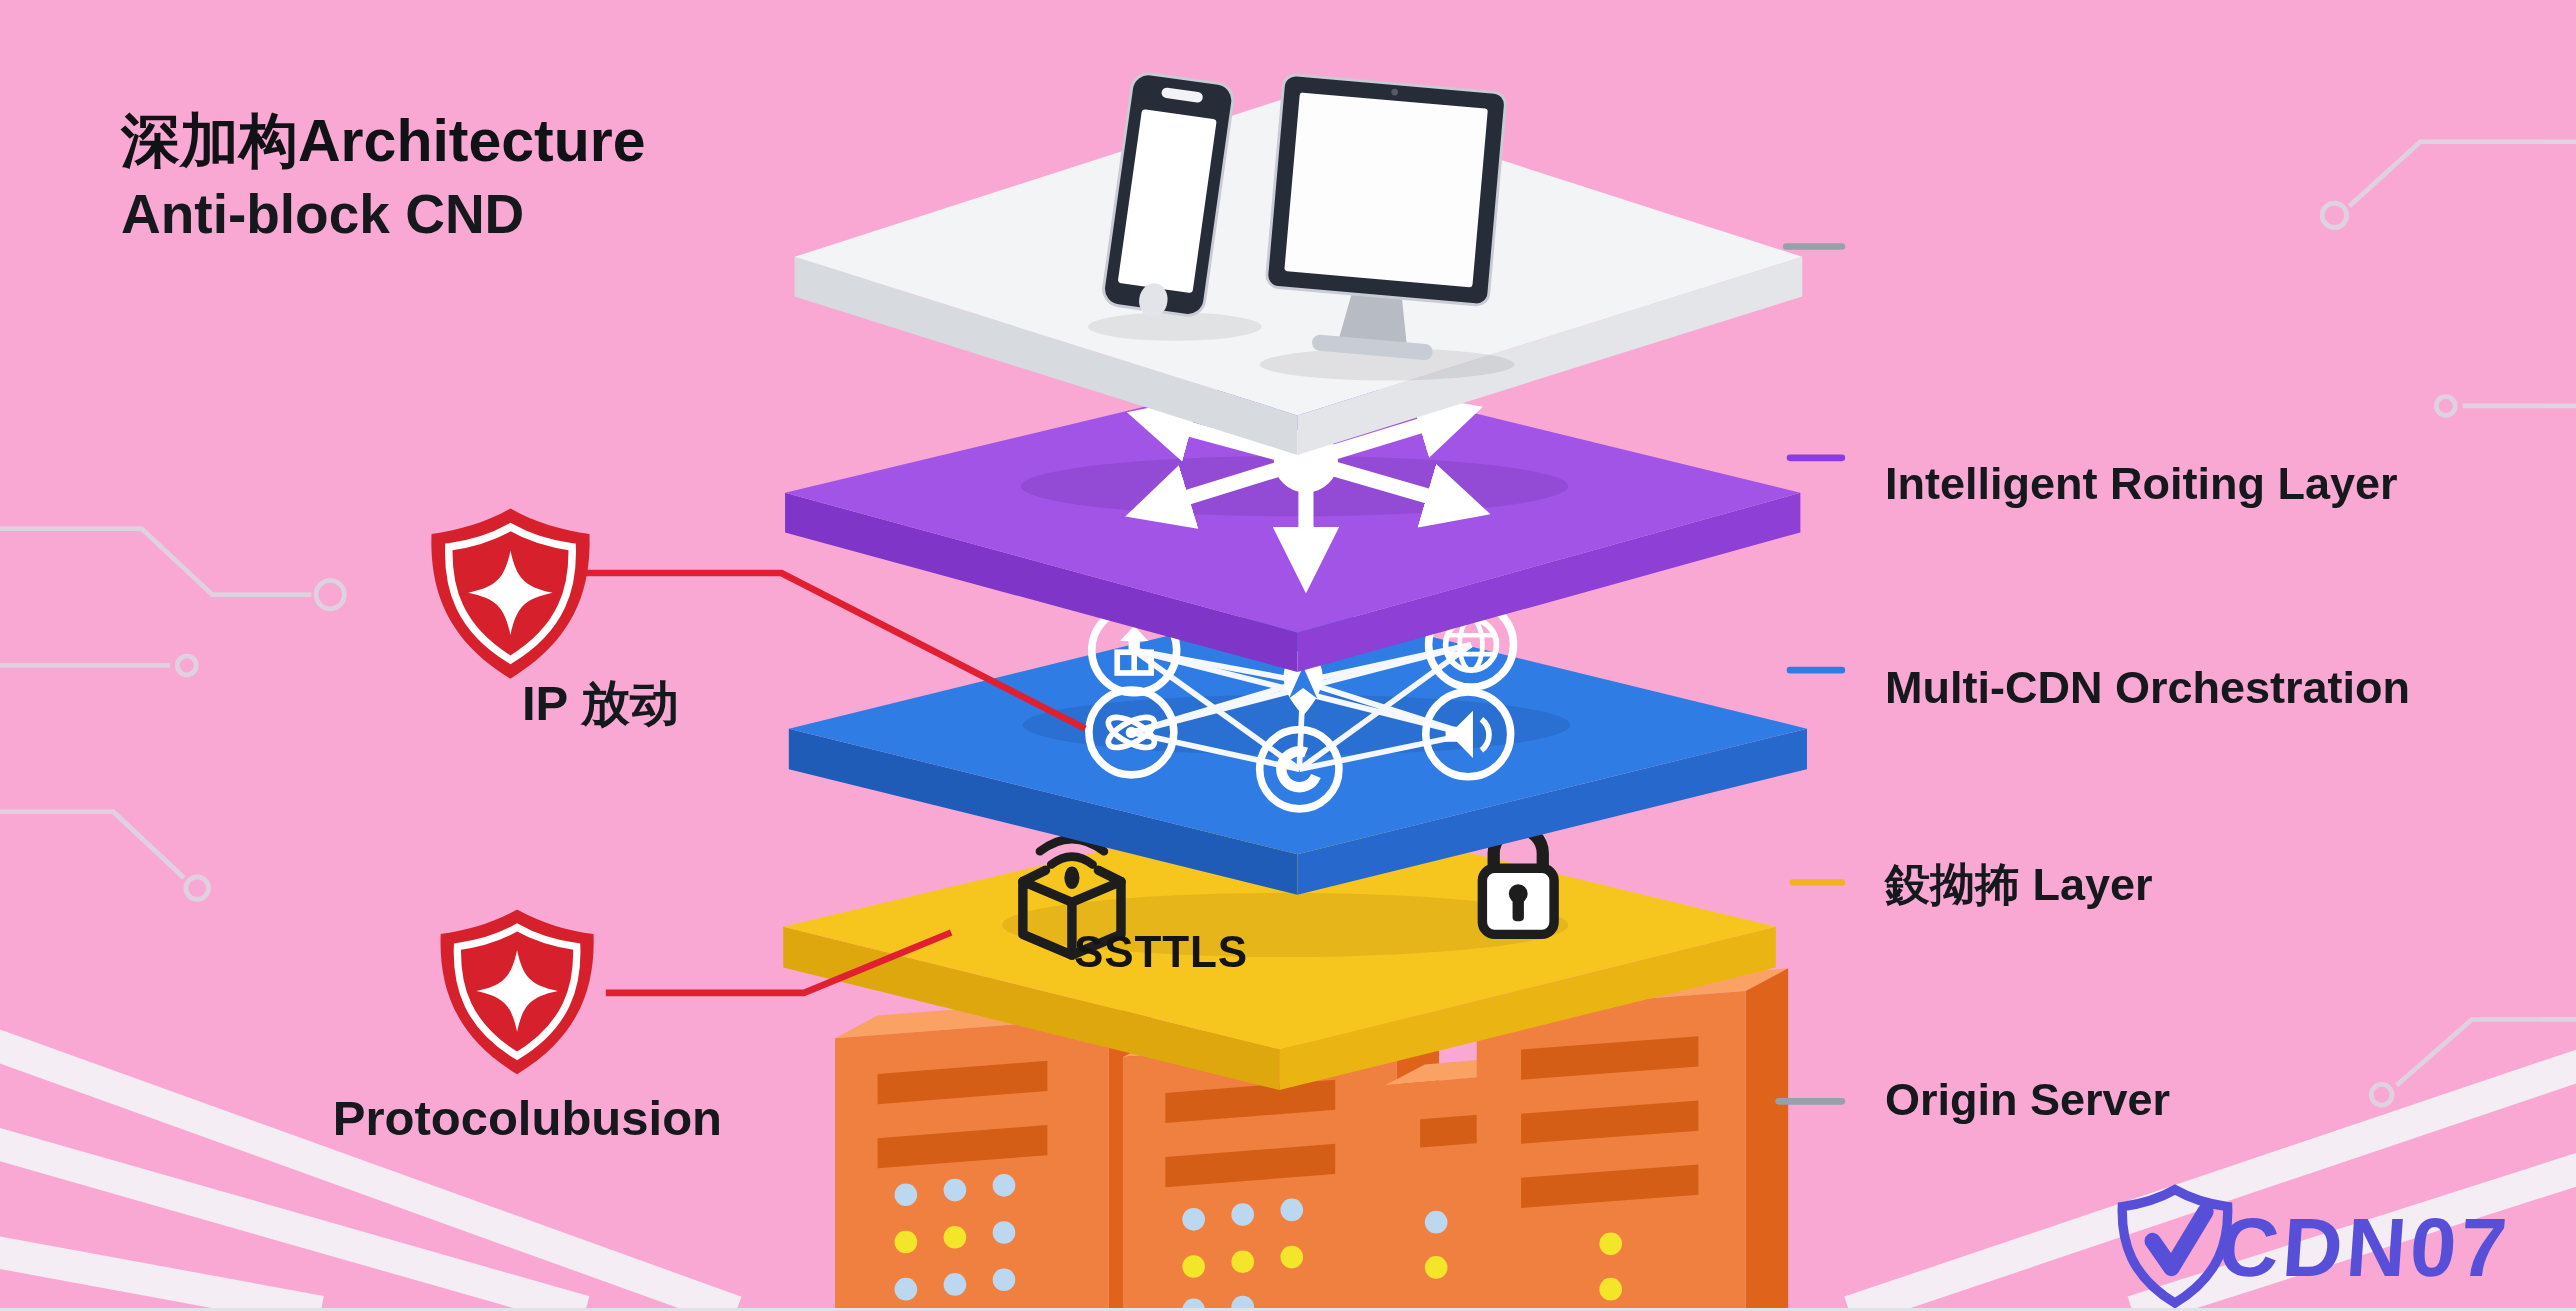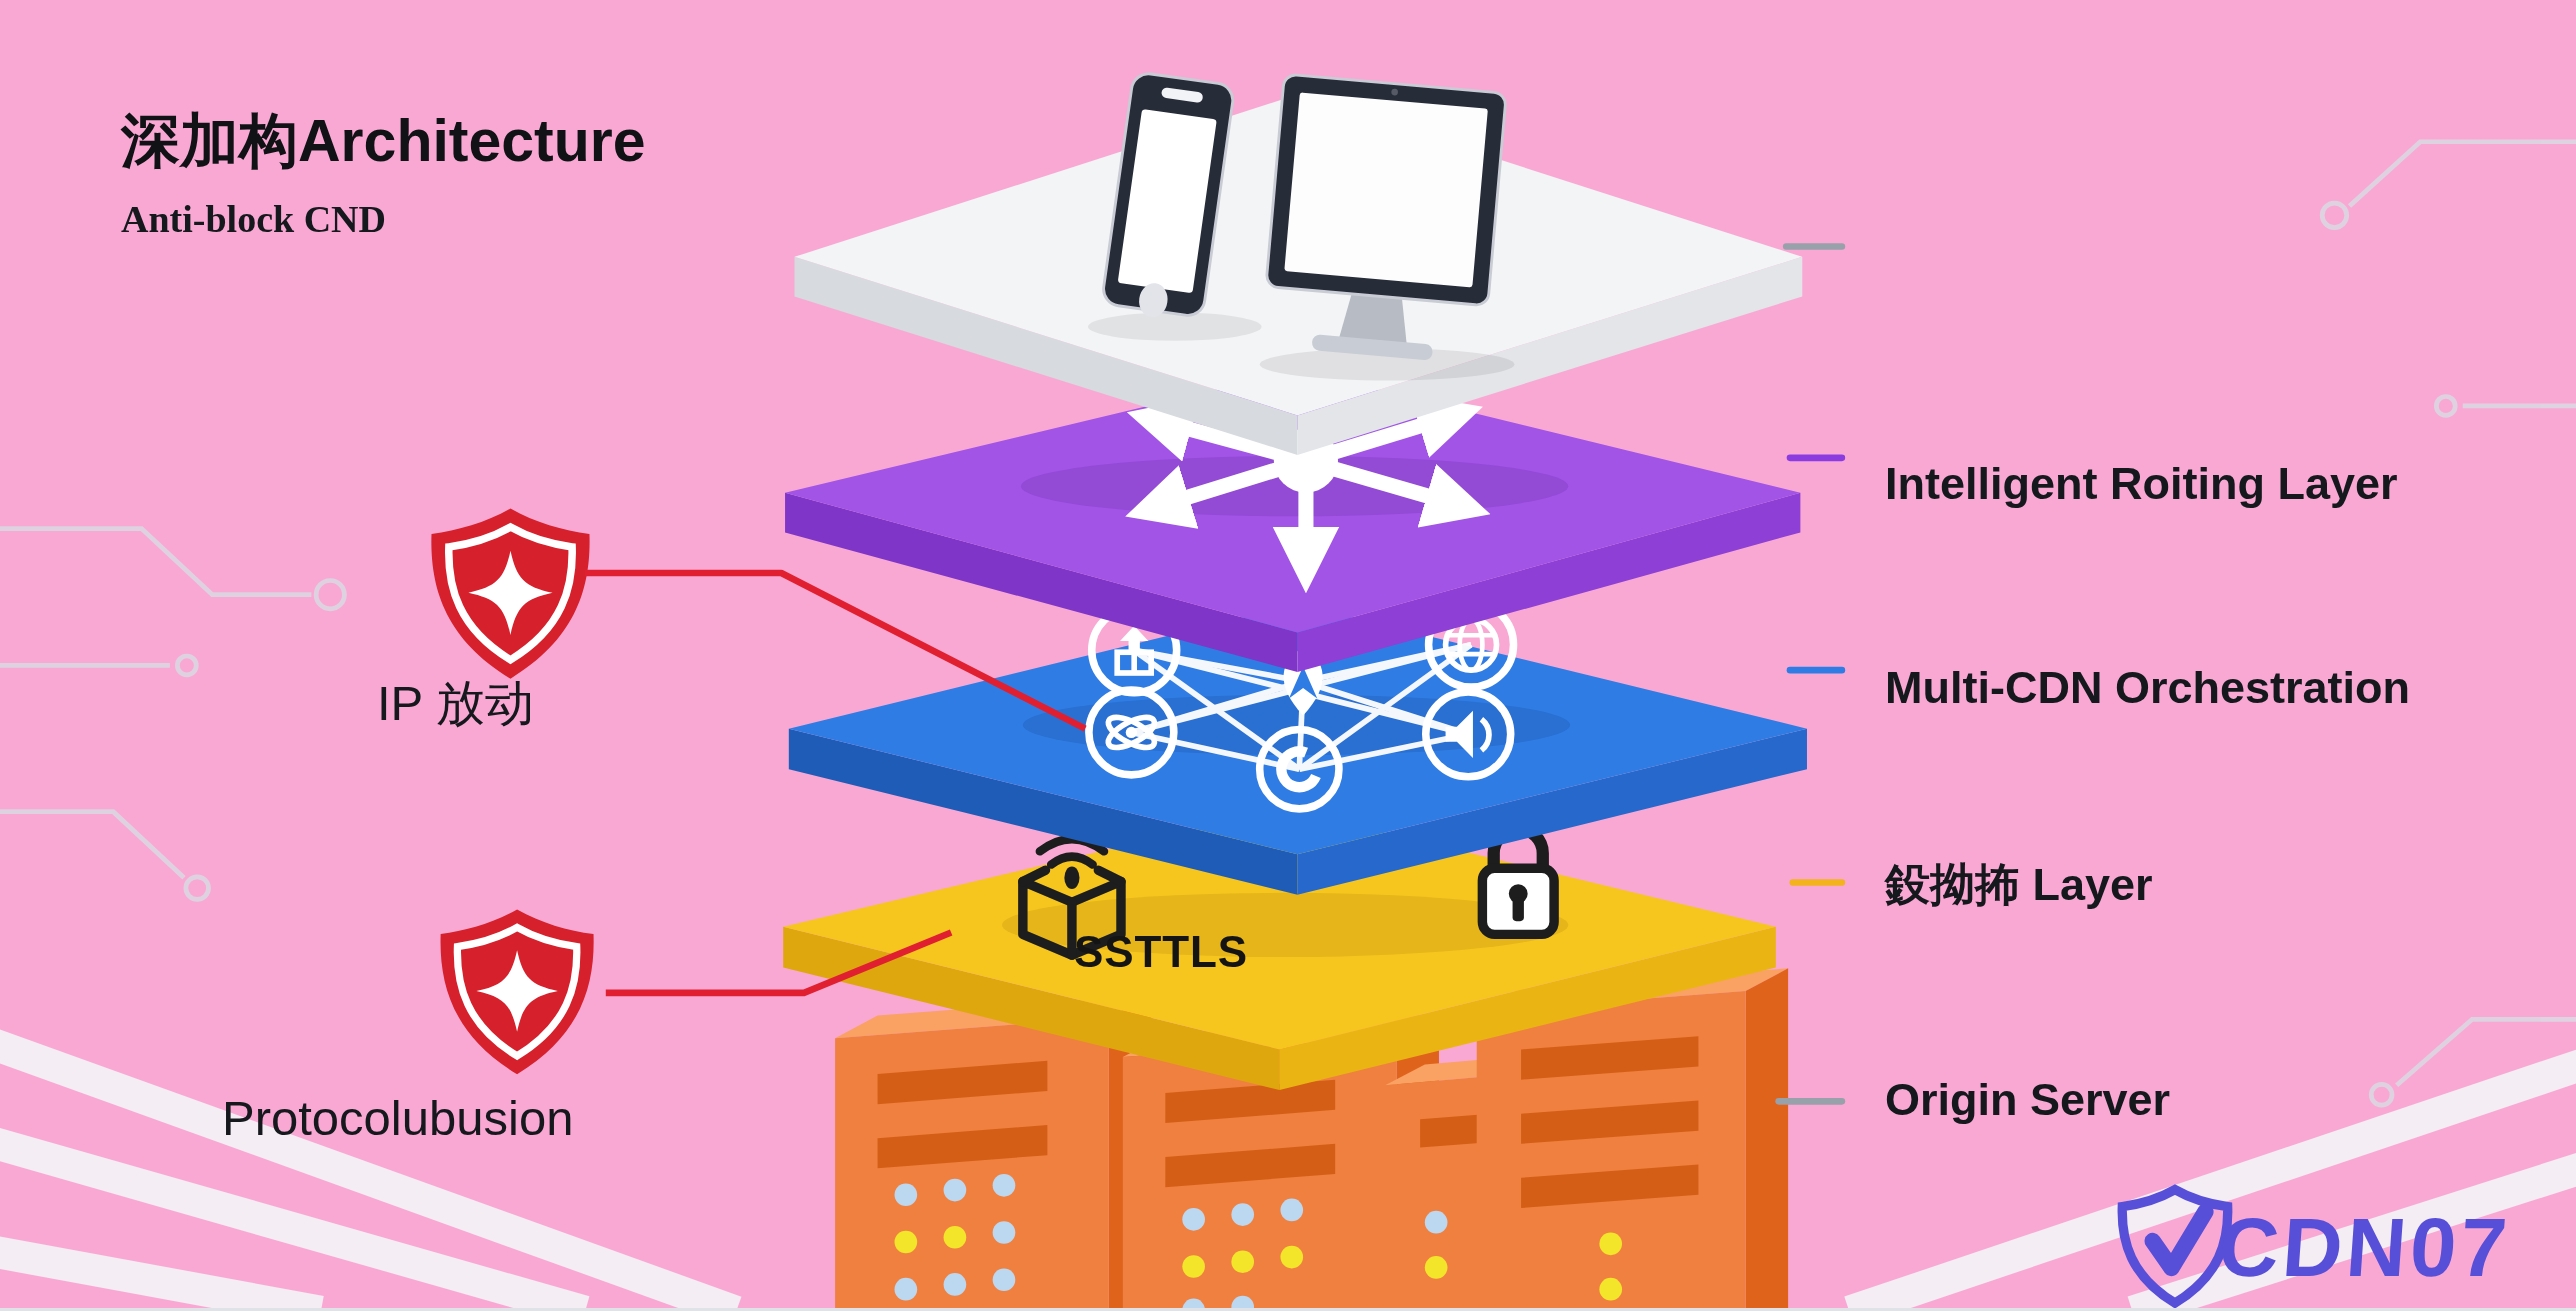--- a/index.html
+++ b/index.html
@@ -4,23 +4,23 @@
 <style>
   html,body{margin:0;padding:0;background:#dfe2e7;}
   .stage{
     position:relative;width:2576px;height:1308px;overflow:hidden;
     background:#f9a8d4;
     font-family:"Liberation Sans",sans-serif;
   }
   svg.art{position:absolute;left:0;top:0;}
   .lbl{position:absolute;color:#15181c;}
   .title-heading{font-size:59px;font-weight:700;color:#101215;letter-spacing:0;}
-  .title-sub{font-size:38px;font-weight:600;margin-top:15px;color:#15181c;font-family:Liberation Serif, serif;}
+  .title-sub{font-size:55px;font-weight:600;color:#15181c;}
   .r-label{font-size:45px;font-weight:600;white-space:nowrap;}
-  .callout{font-size:49px;font-weight:400;text-align:left;line-height:62px;}
+  .callout{font-size:49px;font-weight:700;text-align:right;line-height:62px;}
   .ssttls{font-size:44px;font-weight:700;color:#141414;letter-spacing:0.9px;}
   .logo-text{
     font-size:83px;font-weight:800;color:#584fd8;
     letter-spacing:3.8px;transform:skewX(-4deg);white-space:nowrap;
   }
 </style>
 </head>
 <body>
 
 <div class="stage">

